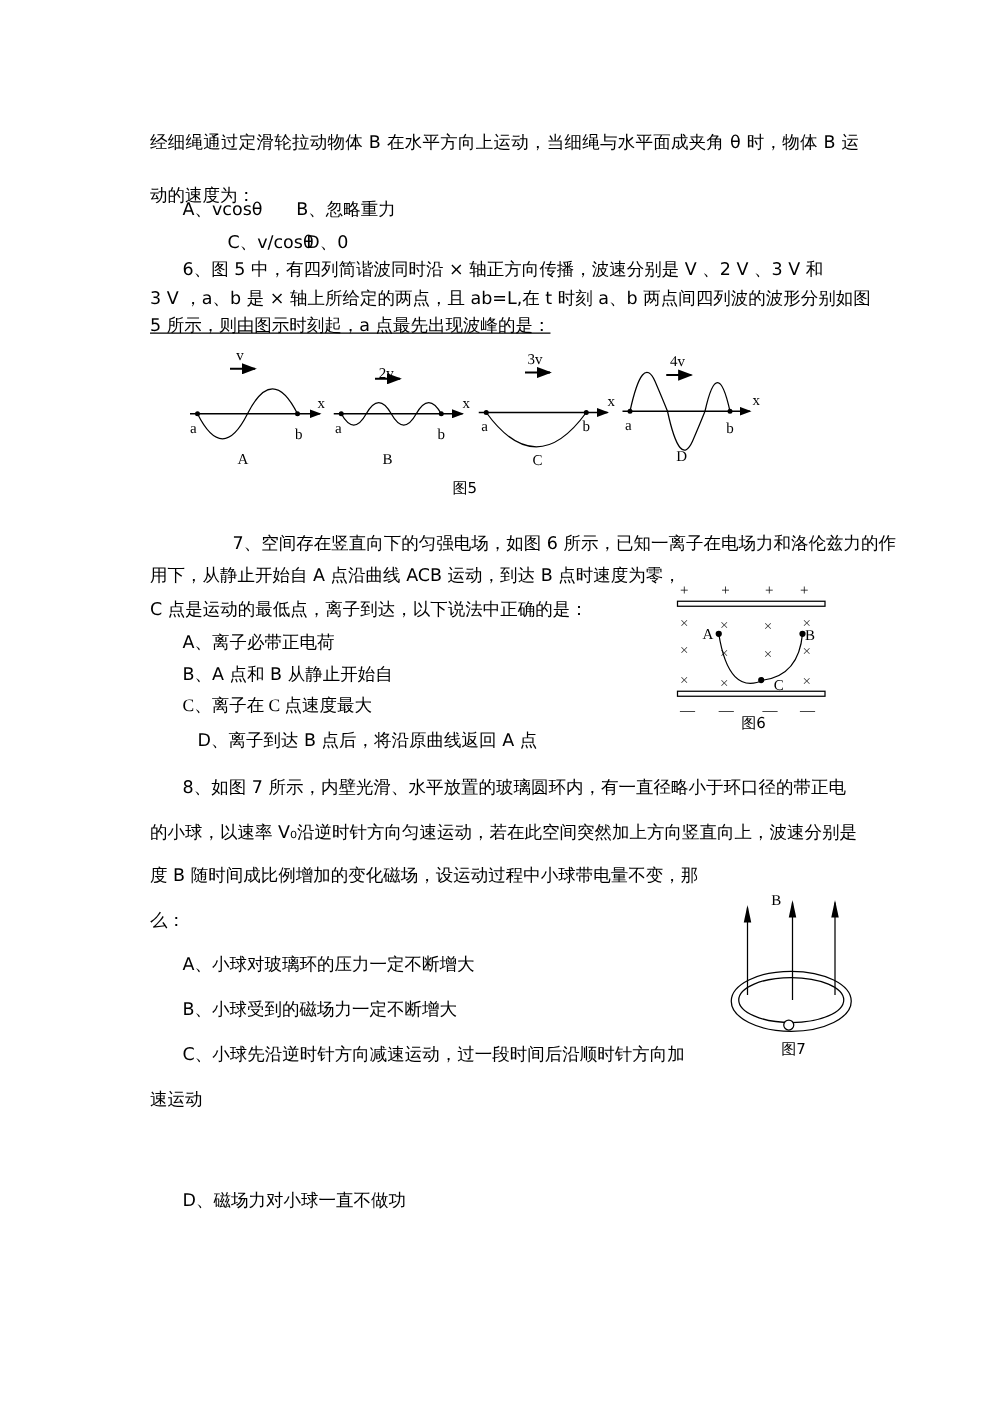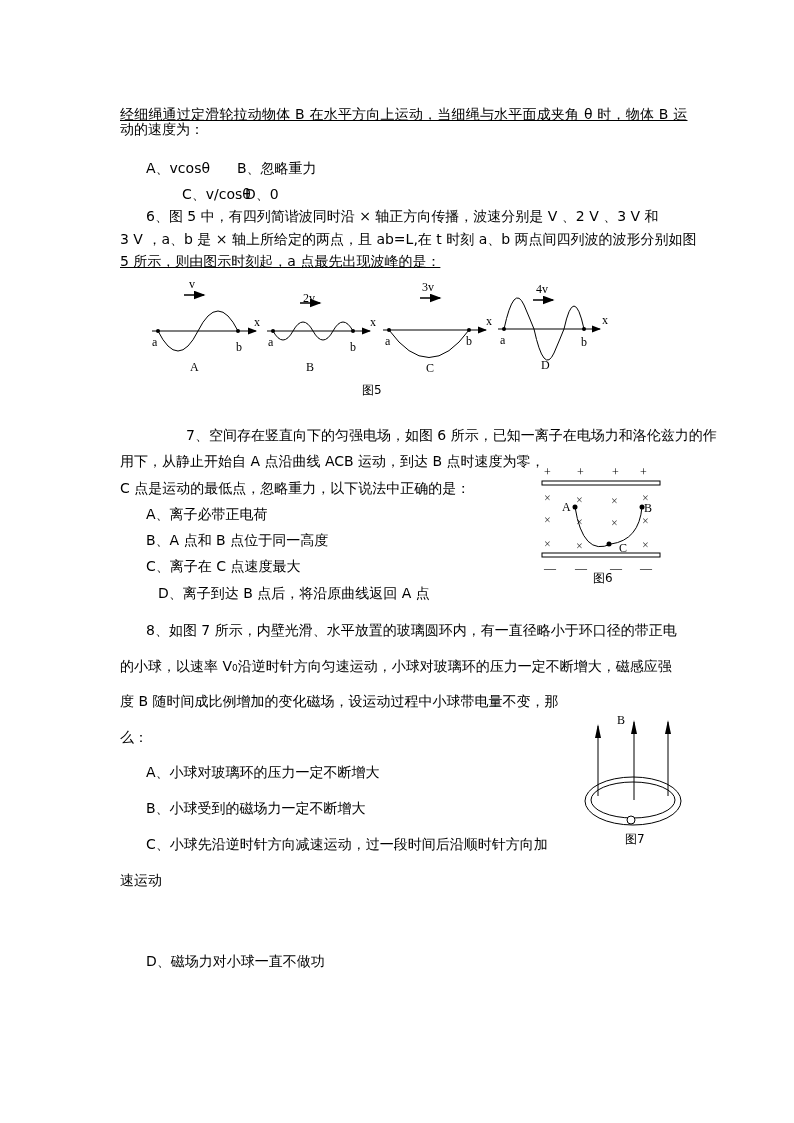--- a/index.html
+++ b/index.html
@@ -7,22 +7,22 @@
          font-family: "DejaVu Sans", sans-serif; color: #000; }
   .line { position: absolute; font-size: 14px; line-height: 18px; white-space: nowrap; }
   .fig { position: absolute; }
   .fig svg { display: block; }
   .lbl { font-family: "Liberation Serif", serif; font-size: 12px; }
   .cap { font-family: "DejaVu Sans", sans-serif; font-size: 12px; }
 </style>
 </head>
 <body>
 
-<div class="line" style="left:120px; top:105px; letter-spacing:0.2px;text-decoration:underline;">经细绳通过定滑轮拉动物体 B 在水平方向上运动，当细绳与水平面成夹角 θ 时，物体 B 运</div>
-<div class="line" style="left:120px; top:120px;">动的速度为：</div>
+<div class="line" style="left:120px; top:105px; letter-spacing:0.2px;">经细绳通过定滑轮拉动物体 B 在水平方向上运动，当细绳与水平面成夹角 θ 时，物体 B 运</div>
+<div class="line" style="left:120px; top:148px;">动的速度为：</div>
 <div class="line" style="left:146px; top:159px;">A、vcosθ</div>
 <div class="line" style="left:237px; top:159px;">B、忽略重力</div>
 <div class="line" style="left:146px; top:185px;margin-left:36px;">C、v/cosθ</div>
 <div class="line" style="left:245px; top:185px;">D、0</div>
 
 <div class="line" style="left:146px; top:207px;">6、图 5 中，有四列简谐波同时沿 × 轴正方向传播，波速分别是 V 、2 V 、3 V 和</div>
 <div class="line" style="left:120px; top:230px;">3 V ，a、b 是 × 轴上所给定的两点，且 ab=L,在 t 时刻 a、b 两点间四列波的波形分别如图</div>
 <div class="line" style="left:120px; top:252px;text-decoration:underline;">5 所示，则由图示时刻起，a 点最先出现波峰的是：</div>
 
 <div class="fig" style="left:140px; top:275px;">
@@ -83,24 +83,24 @@
       <text class="lbl" x="360" y="69">a</text>
       <text class="lbl" x="441" y="71">b</text>
       <text class="lbl" x="401" y="94">D</text>
     </g>
     <text class="cap" x="222" y="119">图5</text>
   </svg>
 </div>
 
 <div class="line" style="left:146px; top:426px;margin-left:40px;">7、空间存在竖直向下的匀强电场，如图 6 所示，已知一离子在电场力和洛伦兹力的作</div>
 <div class="line" style="left:120px; top:452px;">用下，从静止开始自 A 点沿曲线 ACB 运动，到达 B 点时速度为零，</div>
-<div class="line" style="left:120px; top:479px;">C 点是运动的最低点，忽略重力，以下说法中正确的是：</div>
+<div class="line" style="left:120px; top:479px;">C 点是运动的最低点，离子到达，以下说法中正确的是：</div>
 <div class="line" style="left:146px; top:505px;">A、离子必带正电荷</div>
-<div class="line" style="left:146px; top:531px;">B、A 点和 B 点位于同一高度</div>
-<div class="line" style="left:146px; top:557px;">C、离子在 C 点速度最大</div>
+<div class="line" style="left:146px; top:531px;">B、A 点和 B 从静止开始自</div>
+<div class="line" style="left:146px; top:557px;font-family:Liberation Serif, serif;">C、离子在 C 点速度最大</div>
 <div class="line" style="left:158px; top:584px;text-align:center;">D、离子到达 B 点后，将沿原曲线返回 A 点</div>
 
 <div class="fig" style="left:535px; top:462px;">
   <svg width="130" height="125" viewBox="0 0 130 125">
     <g class="lbl" font-size="14">
       <text x="9" y="14">+</text>
       <text x="42" y="14">+</text>
       <text x="77" y="14">+</text>
       <text x="105" y="14">+</text>
     </g>
@@ -130,21 +130,21 @@
       <text x="9" y="110">—</text>
       <text x="40" y="110">—</text>
       <text x="75" y="110">—</text>
       <text x="105" y="110">—</text>
     </g>
     <text class="cap" x="58" y="120">图6</text>
   </svg>
 </div>
 
 <div class="line" style="left:146px; top:621px;">8、如图 7 所示，内壁光滑、水平放置的玻璃圆环内，有一直径略小于环口径的带正电</div>
-<div class="line" style="left:120px; top:657px;">的小球，以速率 V₀沿逆时针方向匀速运动，小球对玻璃环的压力一定不断增大，磁感应强</div>
+<div class="line" style="left:120px; top:657px;">的小球，以速率 V₀沿逆时针方向匀速运动，若在此空间突然加上方向竖直向上，波速分别是</div>
 <div class="line" style="left:120px; top:692px;text-align:right;">度 B 随时间成比例增加的变化磁场，设运动过程中小球带电量不变，那</div>
 <div class="line" style="left:120px; top:728px;">么：</div>
 <div class="line" style="left:146px; top:763px;">A、小球对玻璃环的压力一定不断增大</div>
 <div class="line" style="left:146px; top:799px;">B、小球受到的磁场力一定不断增大</div>
 <div class="line" style="left:146px; top:835px;">C、小球先沿逆时针方向减速运动，过一段时间后沿顺时针方向加</div>
 <div class="line" style="left:120px; top:871px;">速运动</div>
 <div class="line" style="left:146px; top:952px;">D、磁场力对小球一直不做功</div>
 
 <div class="fig" style="left:572px; top:708px;">
   <svg width="120" height="140" viewBox="0 0 120 140">

